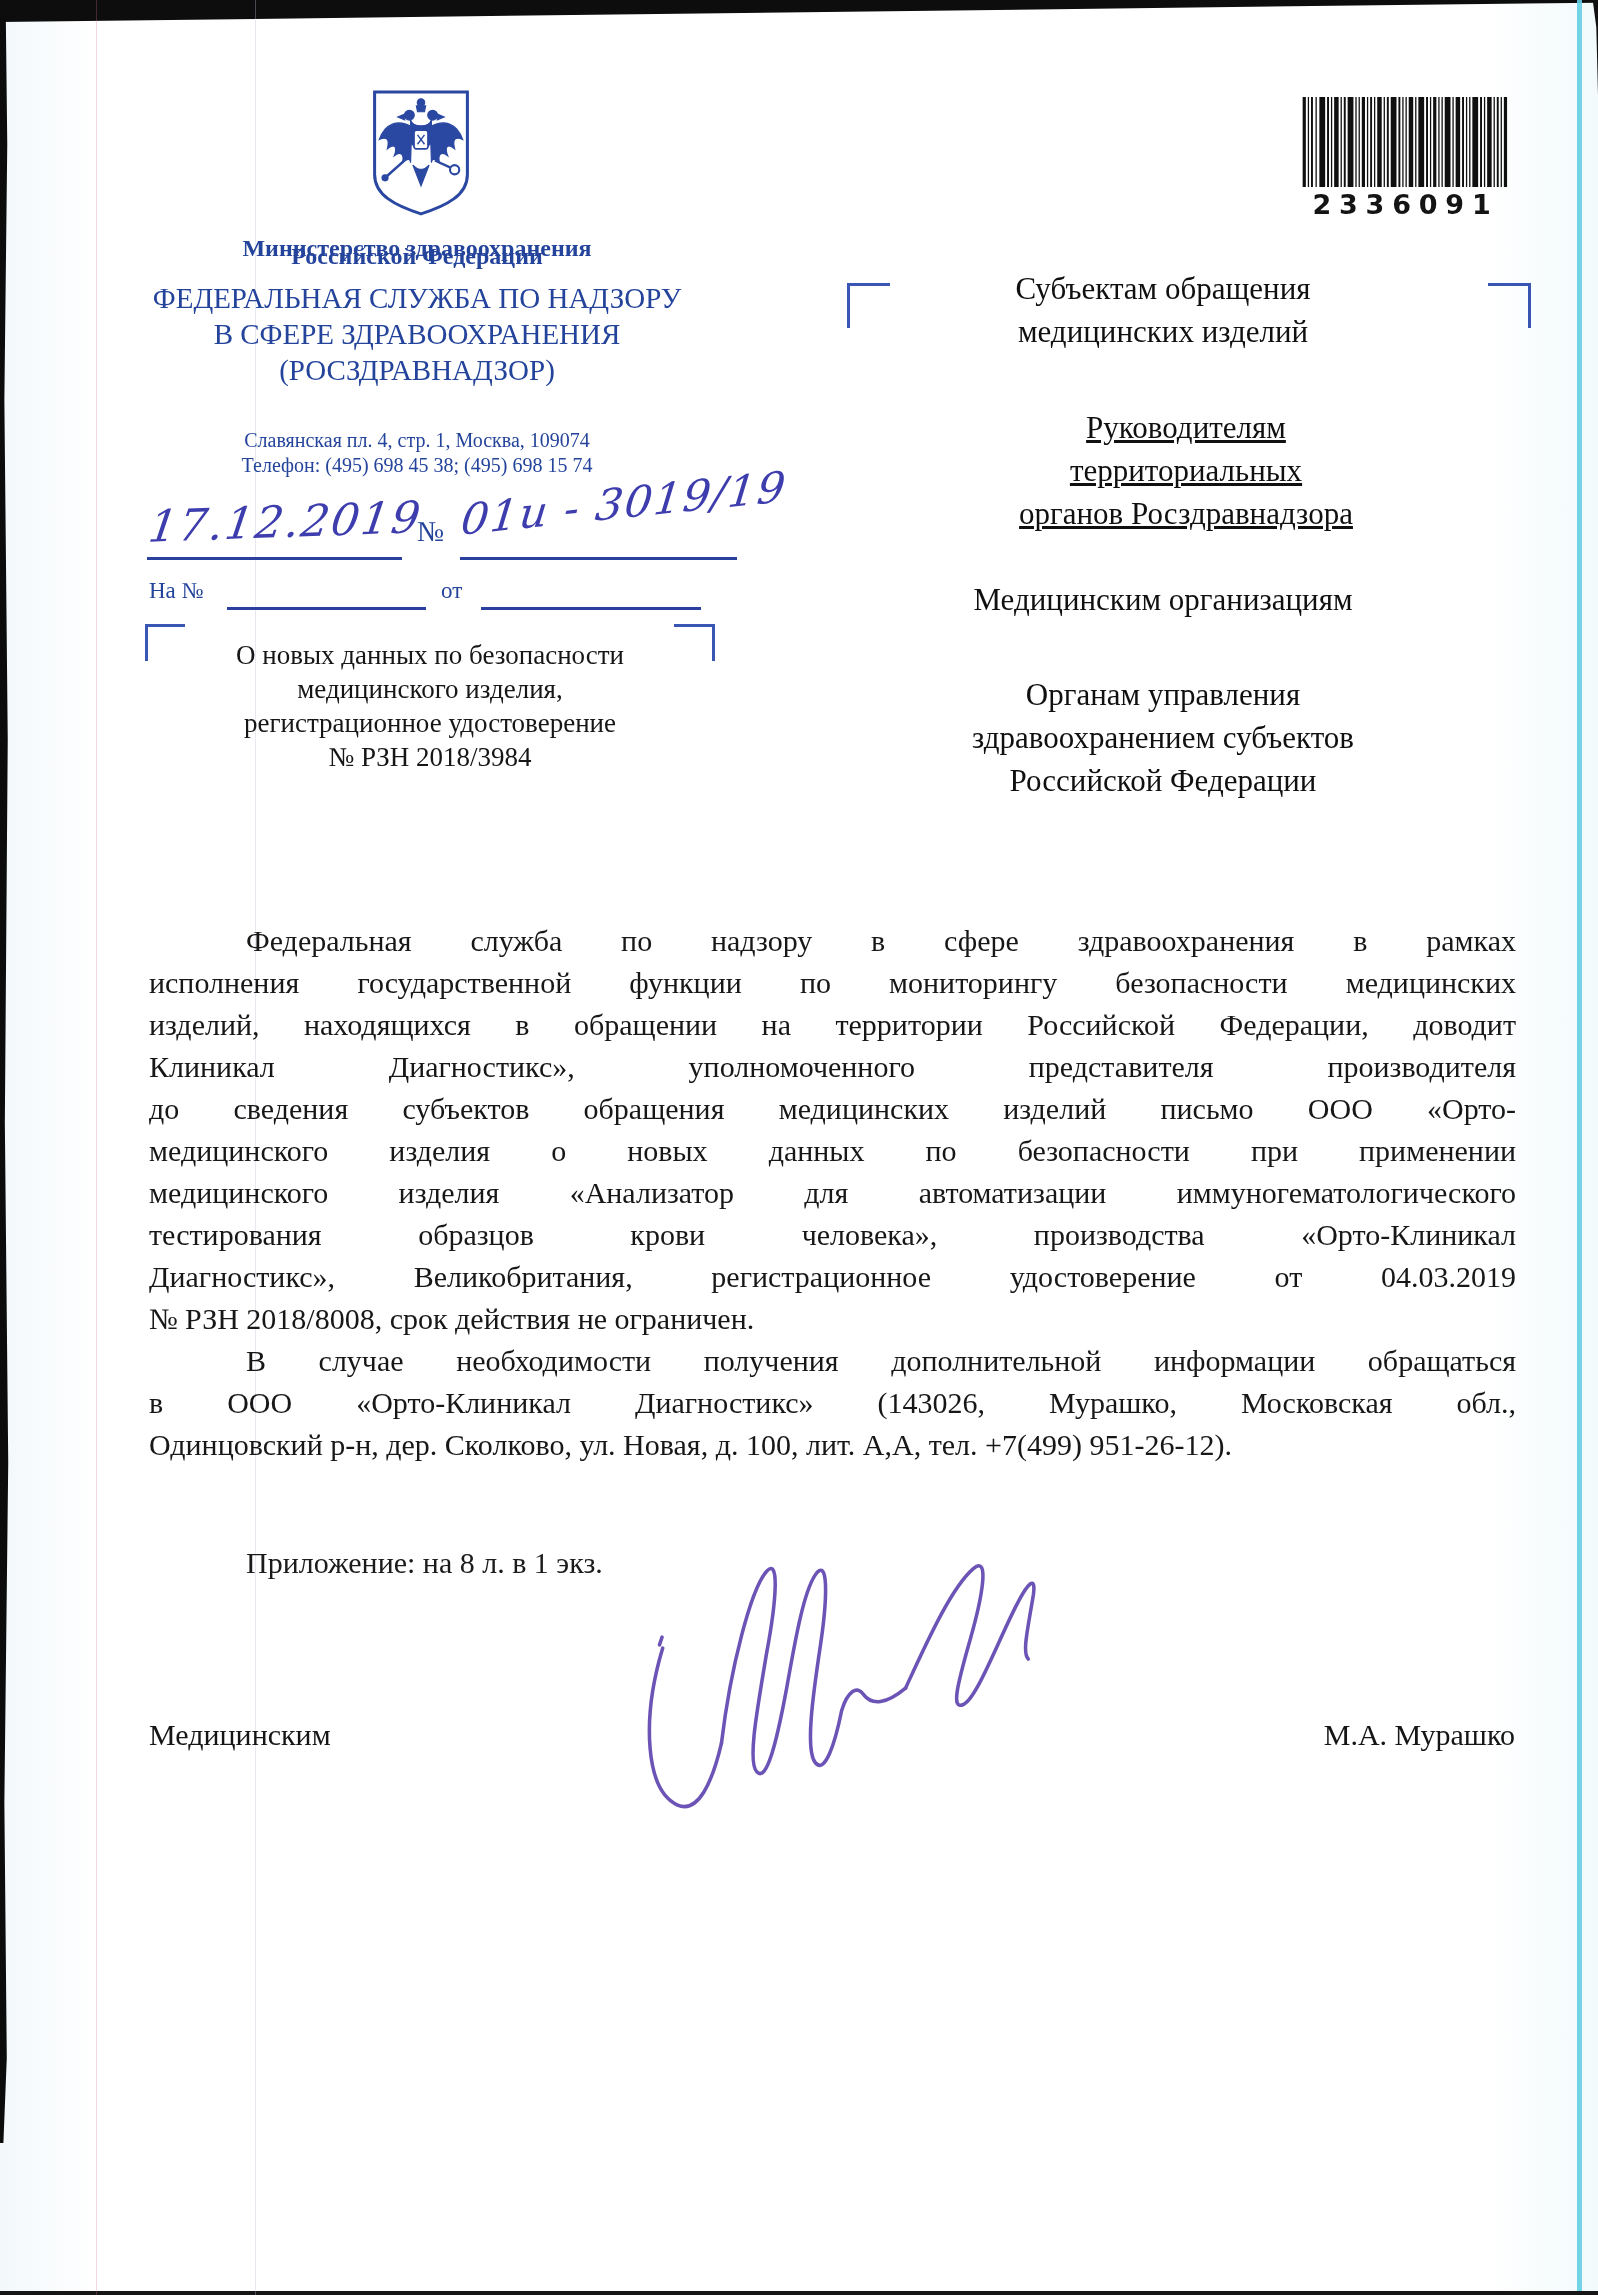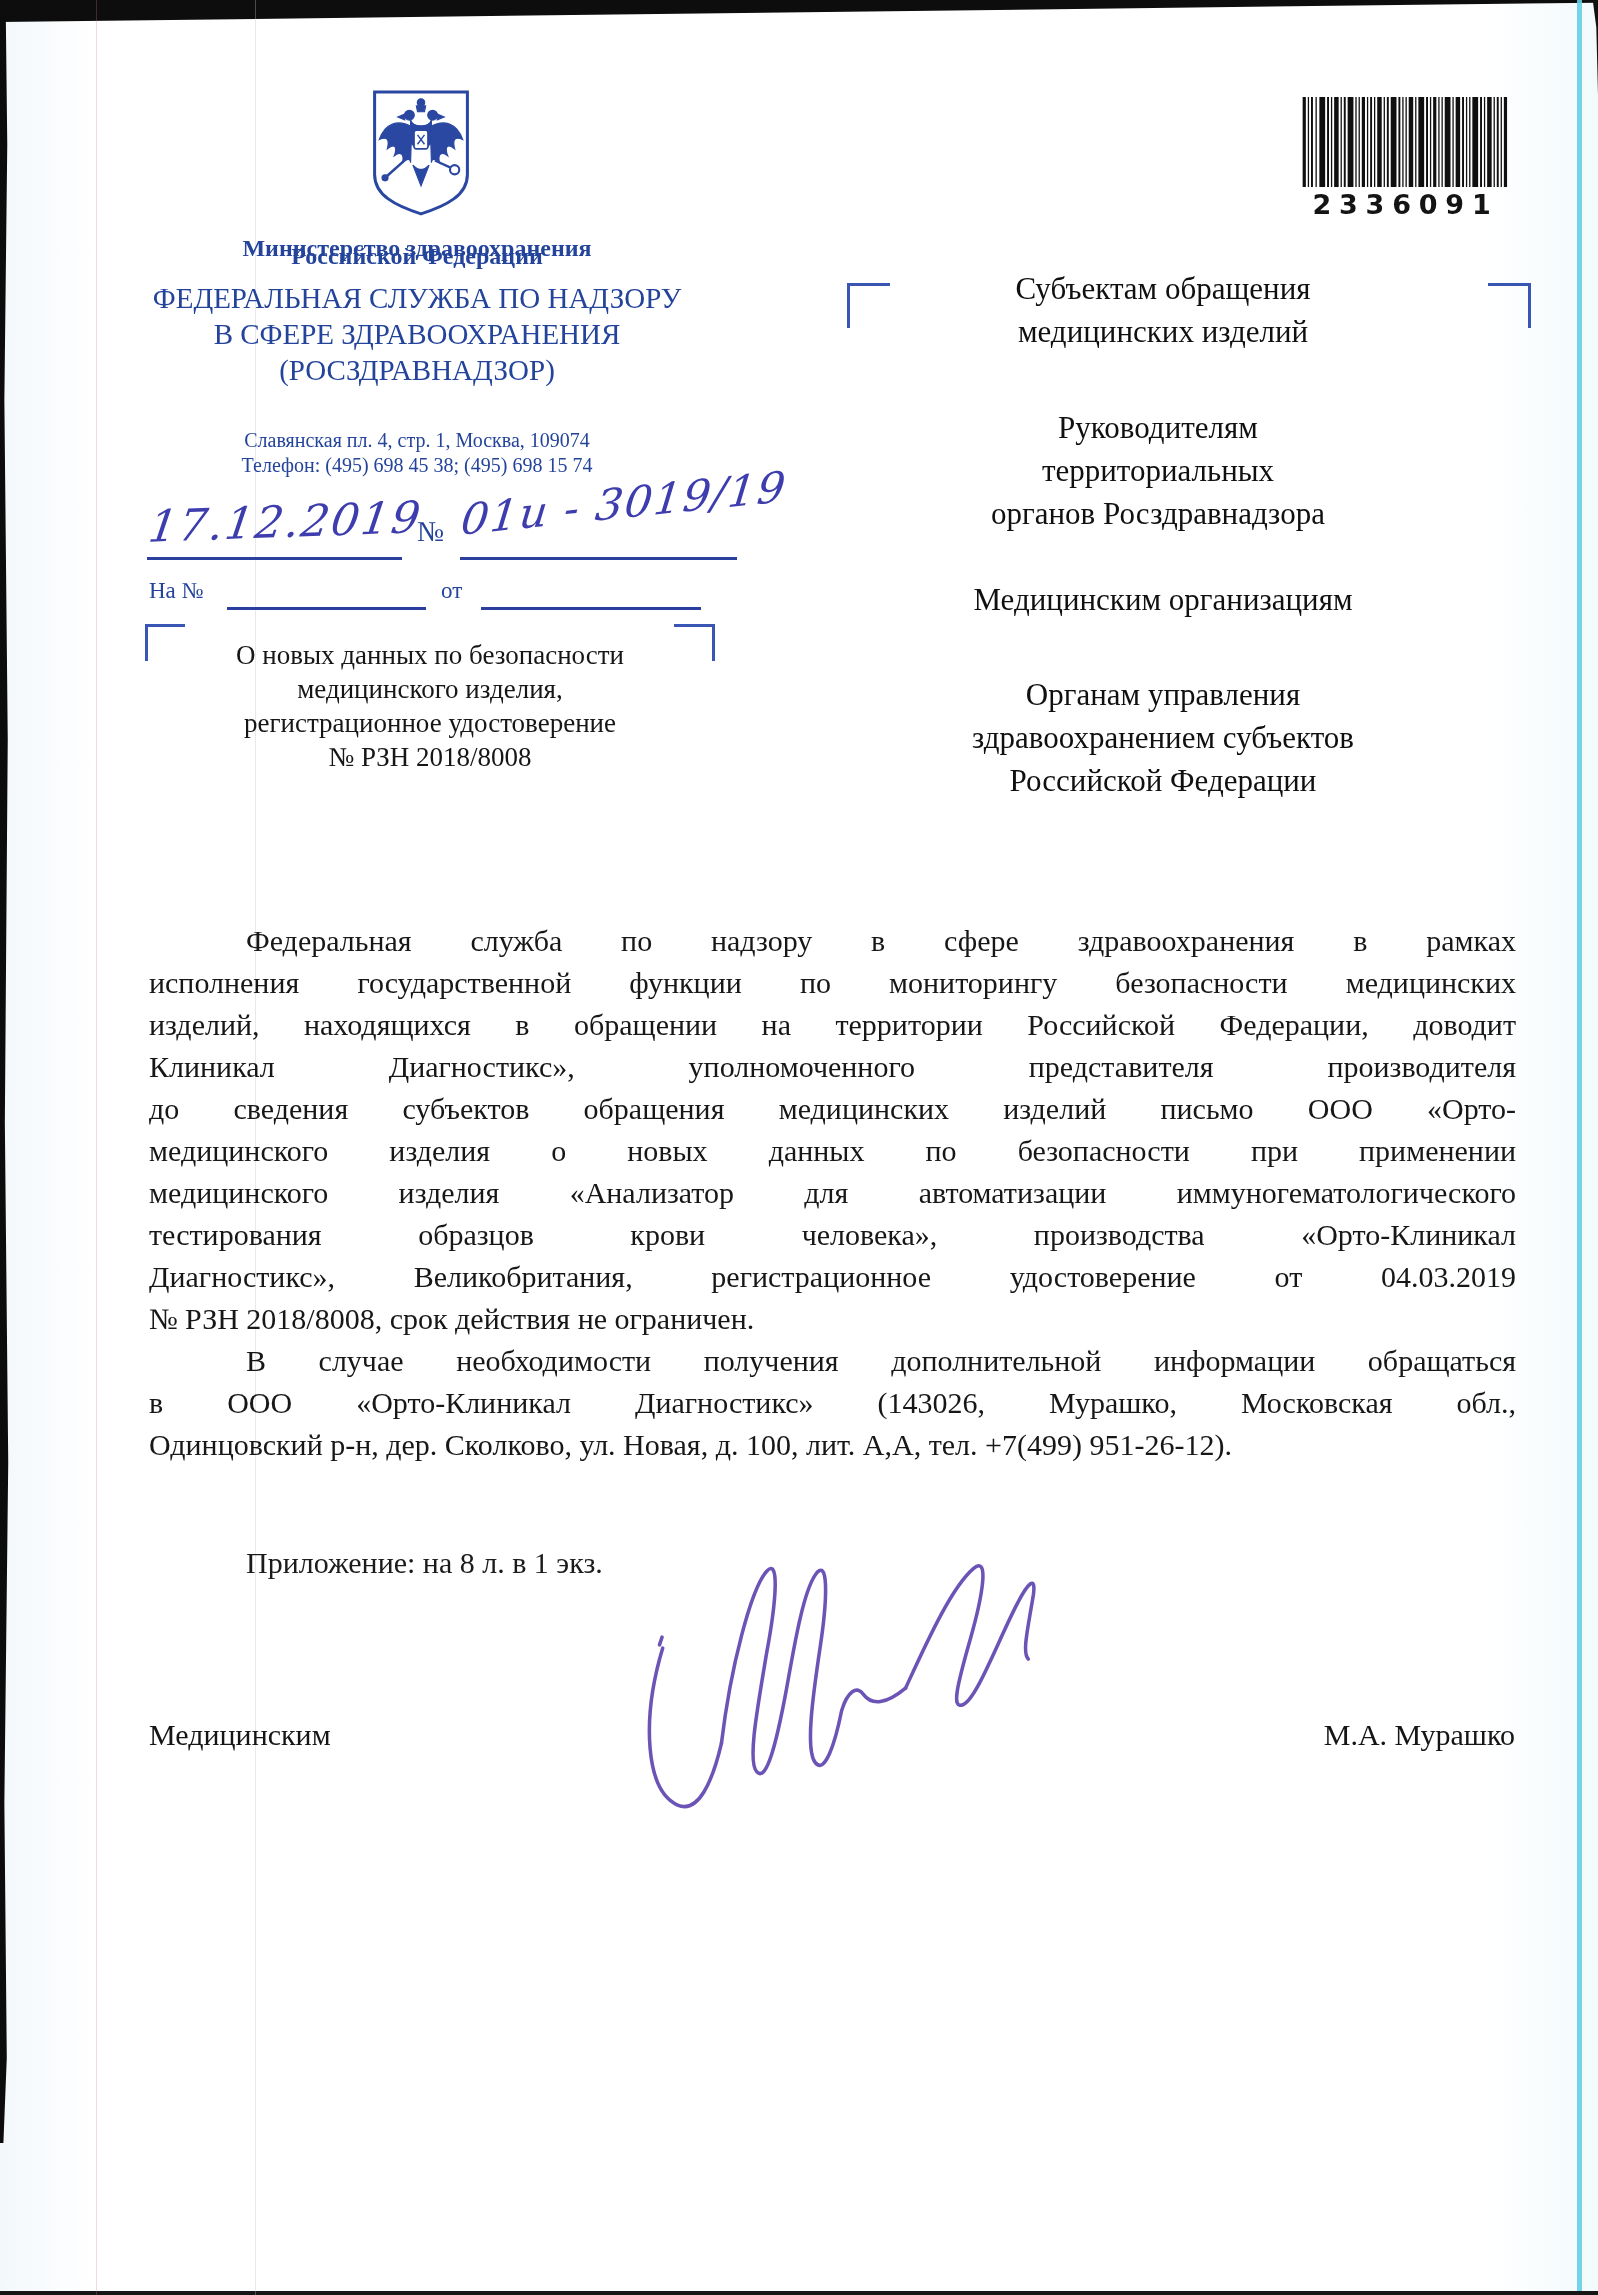--- a/index.html
+++ b/index.html
@@ -151,33 +151,33 @@
 
   <div class="abs bracket" style="left:145px;top:624px;width:40px;height:2.6px;"></div>
   <div class="abs bracket" style="left:145px;top:624px;width:2.6px;height:37px;"></div>
   <div class="abs bracket" style="left:674px;top:624px;width:40px;height:2.6px;"></div>
   <div class="abs bracket" style="left:712px;top:624px;width:2.6px;height:37px;"></div>
 
   <div class="abs subject" style="left:149px;top:638px;width:562px;">
     <div>О новых данных по безопасности</div>
     <div>медицинского изделия,</div>
     <div>регистрационное удостоверение</div>
-    <div>№ РЗН 2018/8008</div>
+    <div>№ РЗН 2018/3984</div>
   </div>
 
   <div class="abs bracket" style="left:847px;top:283px;width:43px;height:2.6px;"></div>
   <div class="abs bracket" style="left:847px;top:283px;width:2.6px;height:45px;"></div>
   <div class="abs bracket" style="left:1488px;top:283px;width:43px;height:2.6px;"></div>
   <div class="abs bracket" style="left:1528px;top:283px;width:2.6px;height:45px;"></div>
 
   <div class="abs addressee" style="left:853px;top:267px;width:620px;">
     <div>Субъектам обращения</div>
     <div>медицинских изделий</div>
   </div>
-  <div class="abs addressee" style="left:848px;top:406px;width:620px;">
+  <div class="abs addressee" style="left:876px;top:406px;width:620px;text-decoration:underline;">
     <div>Руководителям</div>
     <div>территориальных</div>
     <div>органов Росздравнадзора</div>
   </div>
   <div class="abs addressee" style="left:853px;top:578px;width:620px;">
     <div>Медицинским организациям</div>
   </div>
   <div class="abs addressee" style="left:853px;top:673px;width:620px;">
     <div>Органам управления</div>
     <div>здравоохранением субъектов</div>

